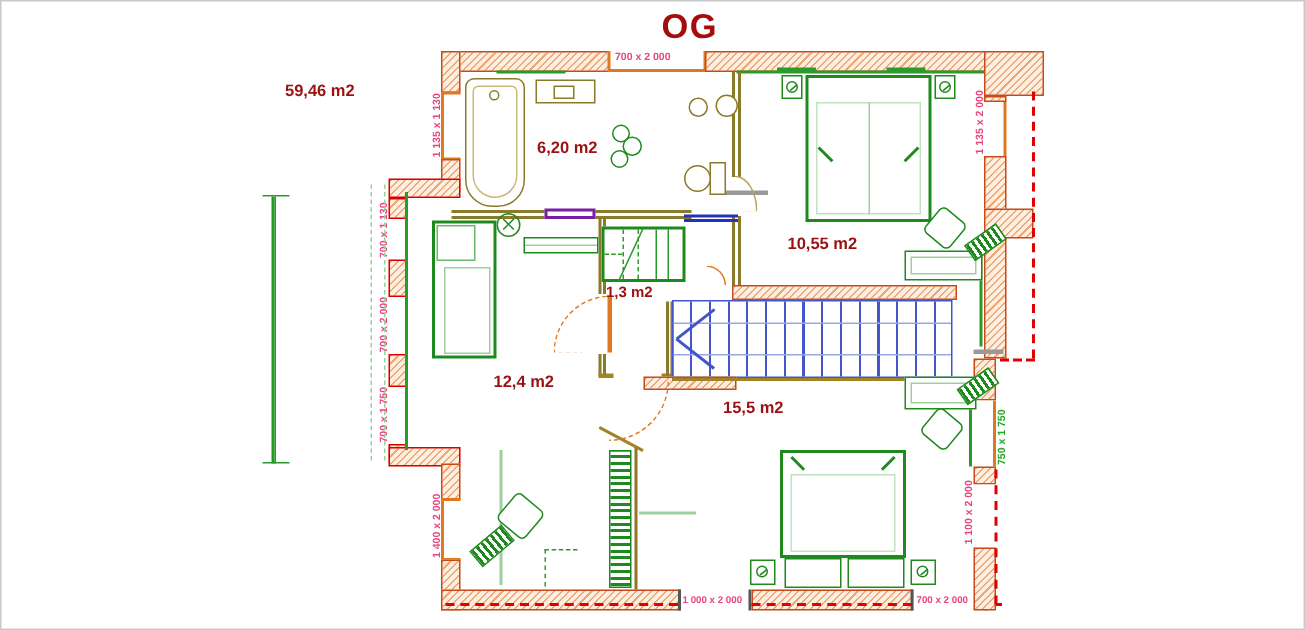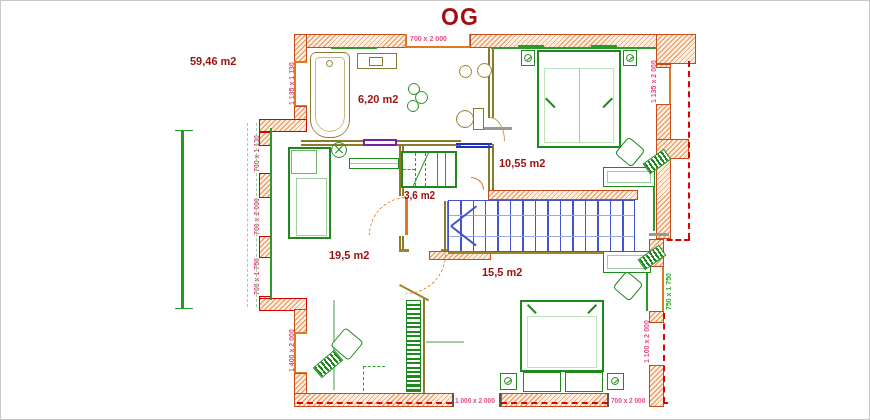--- a/index.html
+++ b/index.html
@@ -203,53 +203,53 @@
   <div class="arealabel" style="left:357px;top:92px;">6,20 m2</div>
 
   <div class="g" style="left:400px;top:150px;width:56px;height:37px;border-width:2px;">
     <div class="abs" style="left:12px;top:0;bottom:0;border-left:1px dashed #2a9a2a;"></div>
     <div class="abs" style="left:22px;top:0;bottom:0;border-left:1px dashed #2a9a2a;"></div>
     <div class="abs" style="left:34px;top:0;bottom:0;border-left:1px solid #2a9a2a;"></div>
     <div class="abs" style="left:42px;top:0;bottom:0;border-left:1px solid #2a9a2a;"></div>
     <div class="abs" style="left:0;top:16px;width:12px;border-top:1px dashed #2a9a2a;"></div>
     <div class="abs" style="left:17px;top:-2px;width:1px;height:38px;background:#2a9a2a;transform:rotate(25deg);"></div>
   </div>
-  <div class="arealabel" style="left:403px;top:189px;font-size:10px;">3,6 m2</div>
+  <div class="arealabel" style="left:403px;top:189px;font-size:10px;">1,3 m2</div>
 
   <div class="g" style="left:520px;top:49px;width:14px;height:16px;">
     <div class="lamp" style="left:2px;top:3px;"></div>
   </div>
   <div class="g" style="left:622px;top:49px;width:14px;height:16px;">
     <div class="lamp" style="left:2px;top:3px;"></div>
   </div>
   <div class="g" style="left:536px;top:49px;width:84px;height:98px;border-width:2px;">
     <div class="abs" style="left:5px;top:16px;right:5px;bottom:3px;border:1px solid #bfe3bf;"></div>
     <div class="abs" style="left:50%;top:16px;bottom:3px;border-left:1px solid #9fcf9f;"></div>
     <div class="abs" style="left:5px;top:50px;width:13px;height:1.5px;background:#1e8a1e;transform:rotate(45deg);"></div>
     <div class="abs" style="right:5px;top:50px;width:13px;height:1.5px;background:#1e8a1e;transform:rotate(-45deg);"></div>
   </div>
-  <div class="arealabel" style="left:498px;top:156px;">10,55 m2</div>
+  <div class="arealabel" style="left:524px;top:156px;">10,55 m2</div>
   <div class="g" style="left:602px;top:166px;width:52px;height:20px;">
     <div class="abs" style="left:3px;top:3px;right:3px;bottom:3px;border:1px solid #9fcf9f;"></div>
   </div>
   <div class="chair" style="left:618px;top:140px;width:22px;height:22px;transform:rotate(40deg);"></div>
   <div class="keyboard" style="left:643px;top:154px;width:26px;height:13px;transform:rotate(-35deg);"></div>
 
   <div class="abs circle" style="left:330px;top:141px;width:16px;height:16px;border:1.5px solid #1e8a1e;">
     <div class="abs" style="left:2px;top:6px;width:10px;height:1px;background:#1e8a1e;transform:rotate(45deg);"></div>
     <div class="abs" style="left:2px;top:6px;width:10px;height:1px;background:#1e8a1e;transform:rotate(-45deg);"></div>
   </div>
   <div class="g" style="left:348px;top:157px;width:50px;height:11px;">
     <div class="abs" style="left:0;right:0;top:4px;border-top:1px solid #9fcf9f;"></div>
   </div>
   <div class="g" style="left:287px;top:146px;width:43px;height:92px;border-width:2px;">
     <div class="abs" style="left:1px;top:1px;width:26px;height:24px;border:1px solid #6cb86c;"></div>
     <div class="abs" style="left:6px;top:29px;width:31px;height:58px;border:1px solid #9fcf9f;"></div>
   </div>
-  <div class="arealabel" style="left:328px;top:248px;">19,5 m2</div>
+  <div class="arealabel" style="left:328px;top:248px;">12,4 m2</div>
 
   <div class="arealabel" style="left:481px;top:265px;">15,5 m2</div>
   <div class="g" style="left:519px;top:299px;width:84px;height:72px;border-width:2px;">
     <div class="abs" style="left:5px;top:14px;right:5px;bottom:2px;border:1px solid #bfe3bf;"></div>
     <div class="abs" style="left:4px;top:6px;width:12px;height:1.5px;background:#1e8a1e;transform:rotate(45deg);"></div>
     <div class="abs" style="right:4px;top:6px;width:12px;height:1.5px;background:#1e8a1e;transform:rotate(-45deg);"></div>
   </div>
   <div class="g" style="left:522px;top:371px;width:38px;height:20px;"></div>
   <div class="g" style="left:564px;top:371px;width:38px;height:20px;"></div>
   <div class="g" style="left:499px;top:372px;width:17px;height:17px;">

